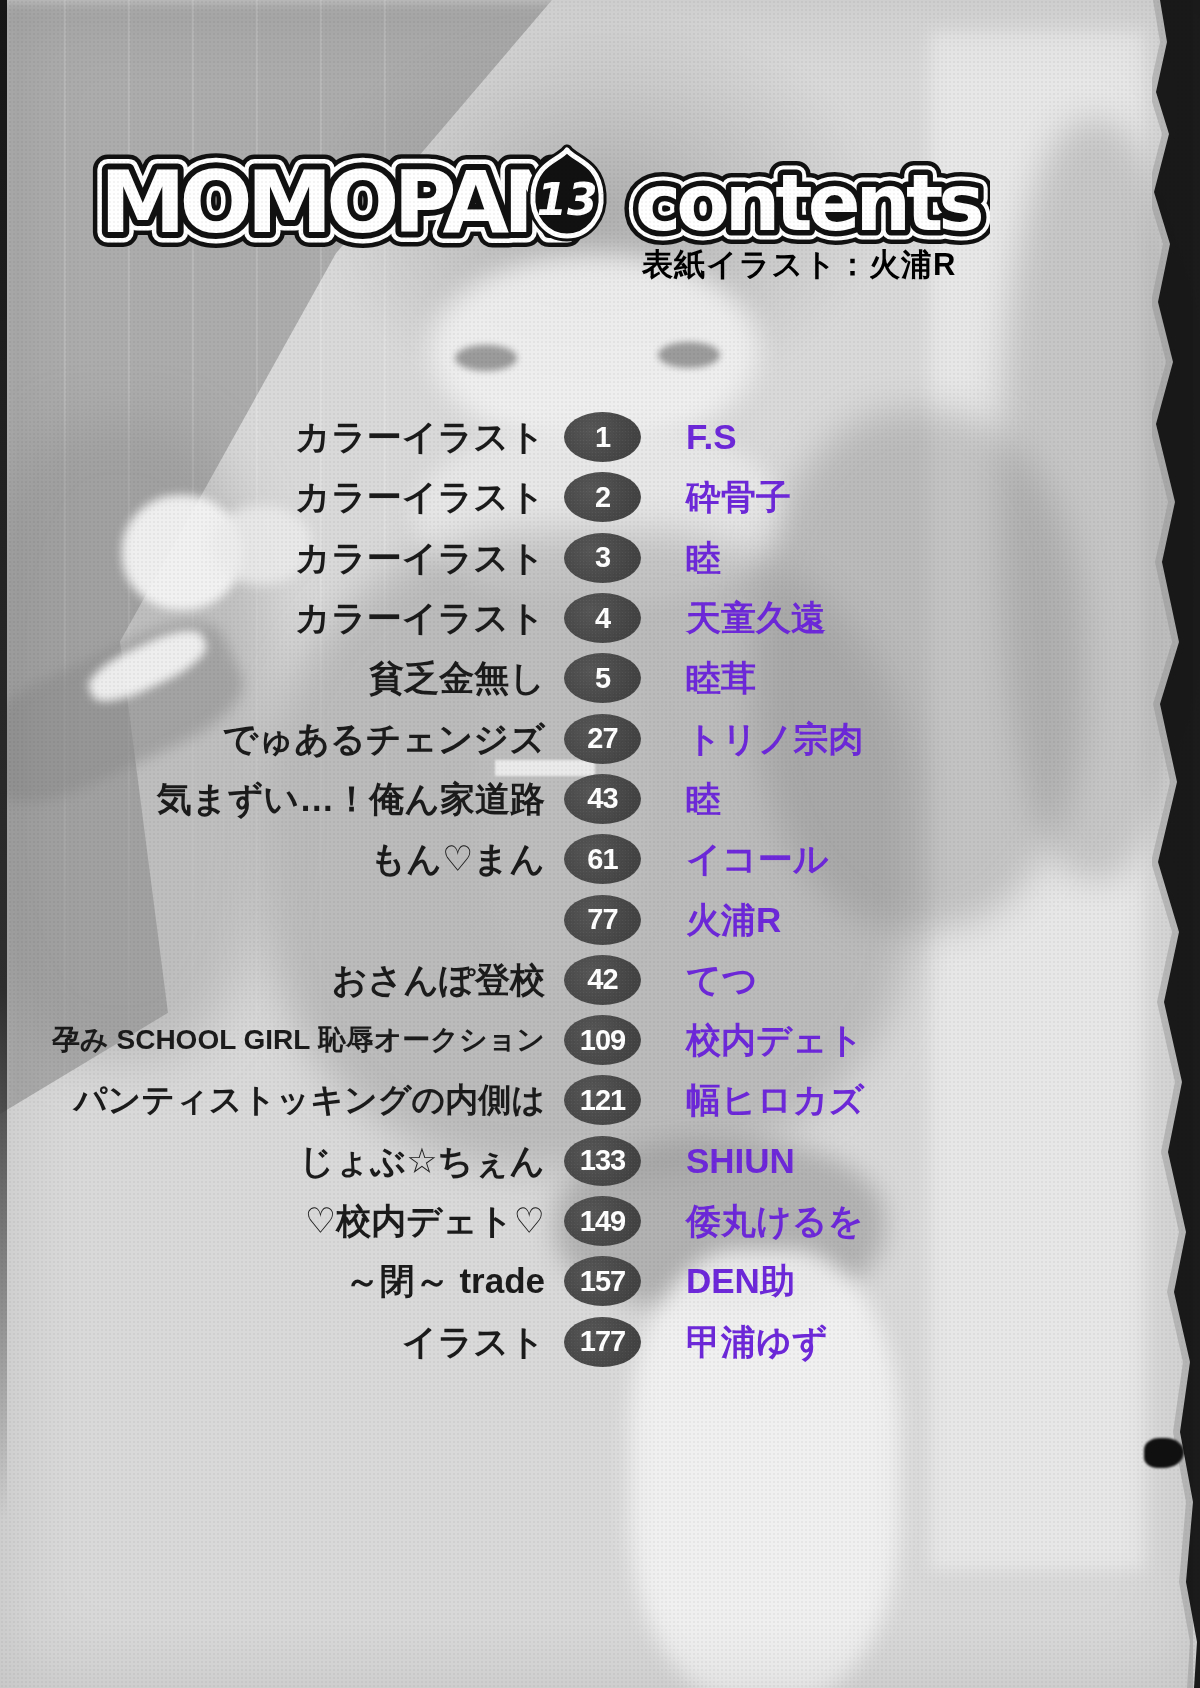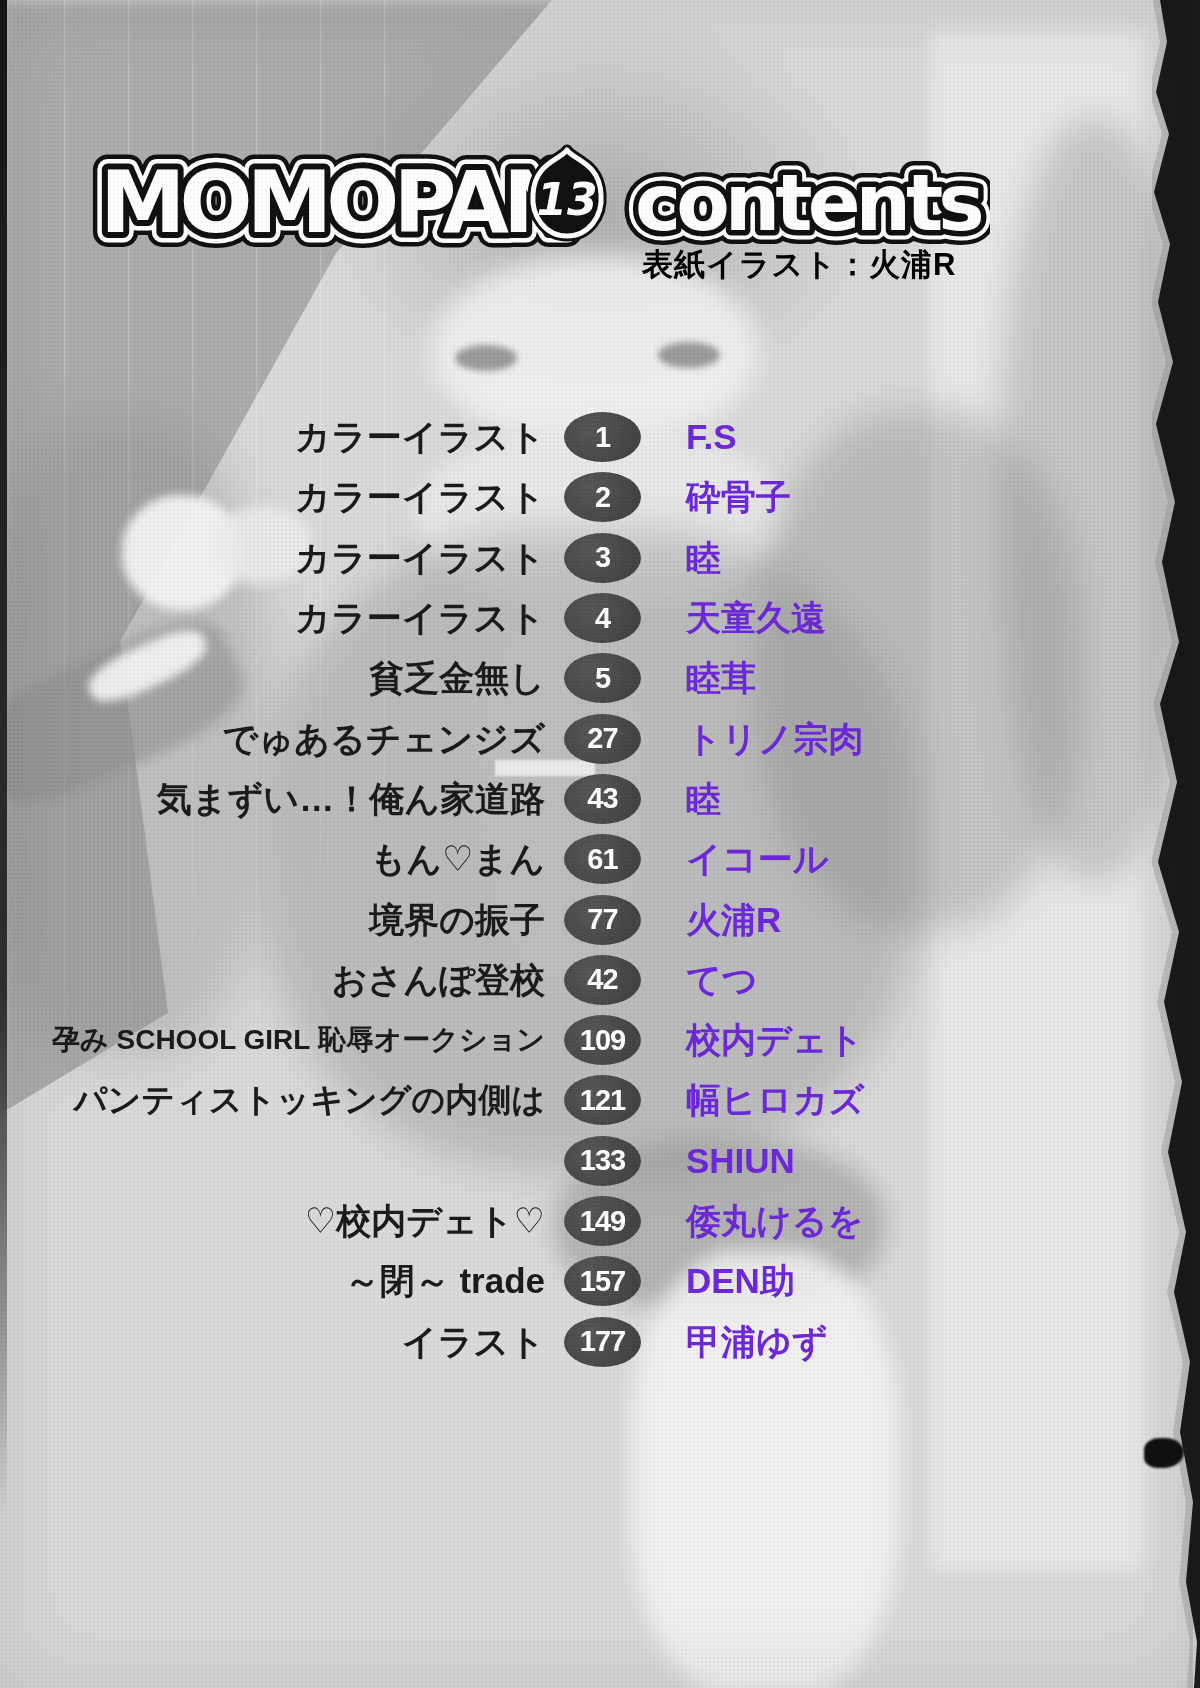--- a/index.html
+++ b/index.html
@@ -198,21 +198,20 @@
 
     <div class="toc-row">
       <span class="toc-title">もん♡まん</span>
       <span class="toc-badge">
         <span class="toc-page">61</span>
       </span>
       <span class="toc-author">イコール</span>
     </div>
 
     <div class="toc-row">
-      <span class="toc-title">境界の振子</span>
       <span class="toc-badge">
         <span class="toc-page">77</span>
       </span>
       <span class="toc-author">火浦R</span>
     </div>
 
     <div class="toc-row">
       <span class="toc-title">おさんぽ登校</span>
       <span class="toc-badge">
         <span class="toc-page">42</span>
@@ -230,20 +229,21 @@
 
     <div class="toc-row">
       <span class="toc-title">パンティストッキングの内側は</span>
       <span class="toc-badge">
         <span class="toc-page">121</span>
       </span>
       <span class="toc-author">幅ヒロカズ</span>
     </div>
 
     <div class="toc-row">
+      <span class="toc-title">じょぶ☆ちぇん</span>
       <span class="toc-badge">
         <span class="toc-page">133</span>
       </span>
       <span class="toc-author">SHIUN</span>
     </div>
 
     <div class="toc-row">
       <span class="toc-title">♡校内デェト♡</span>
       <span class="toc-badge">
         <span class="toc-page">149</span>

